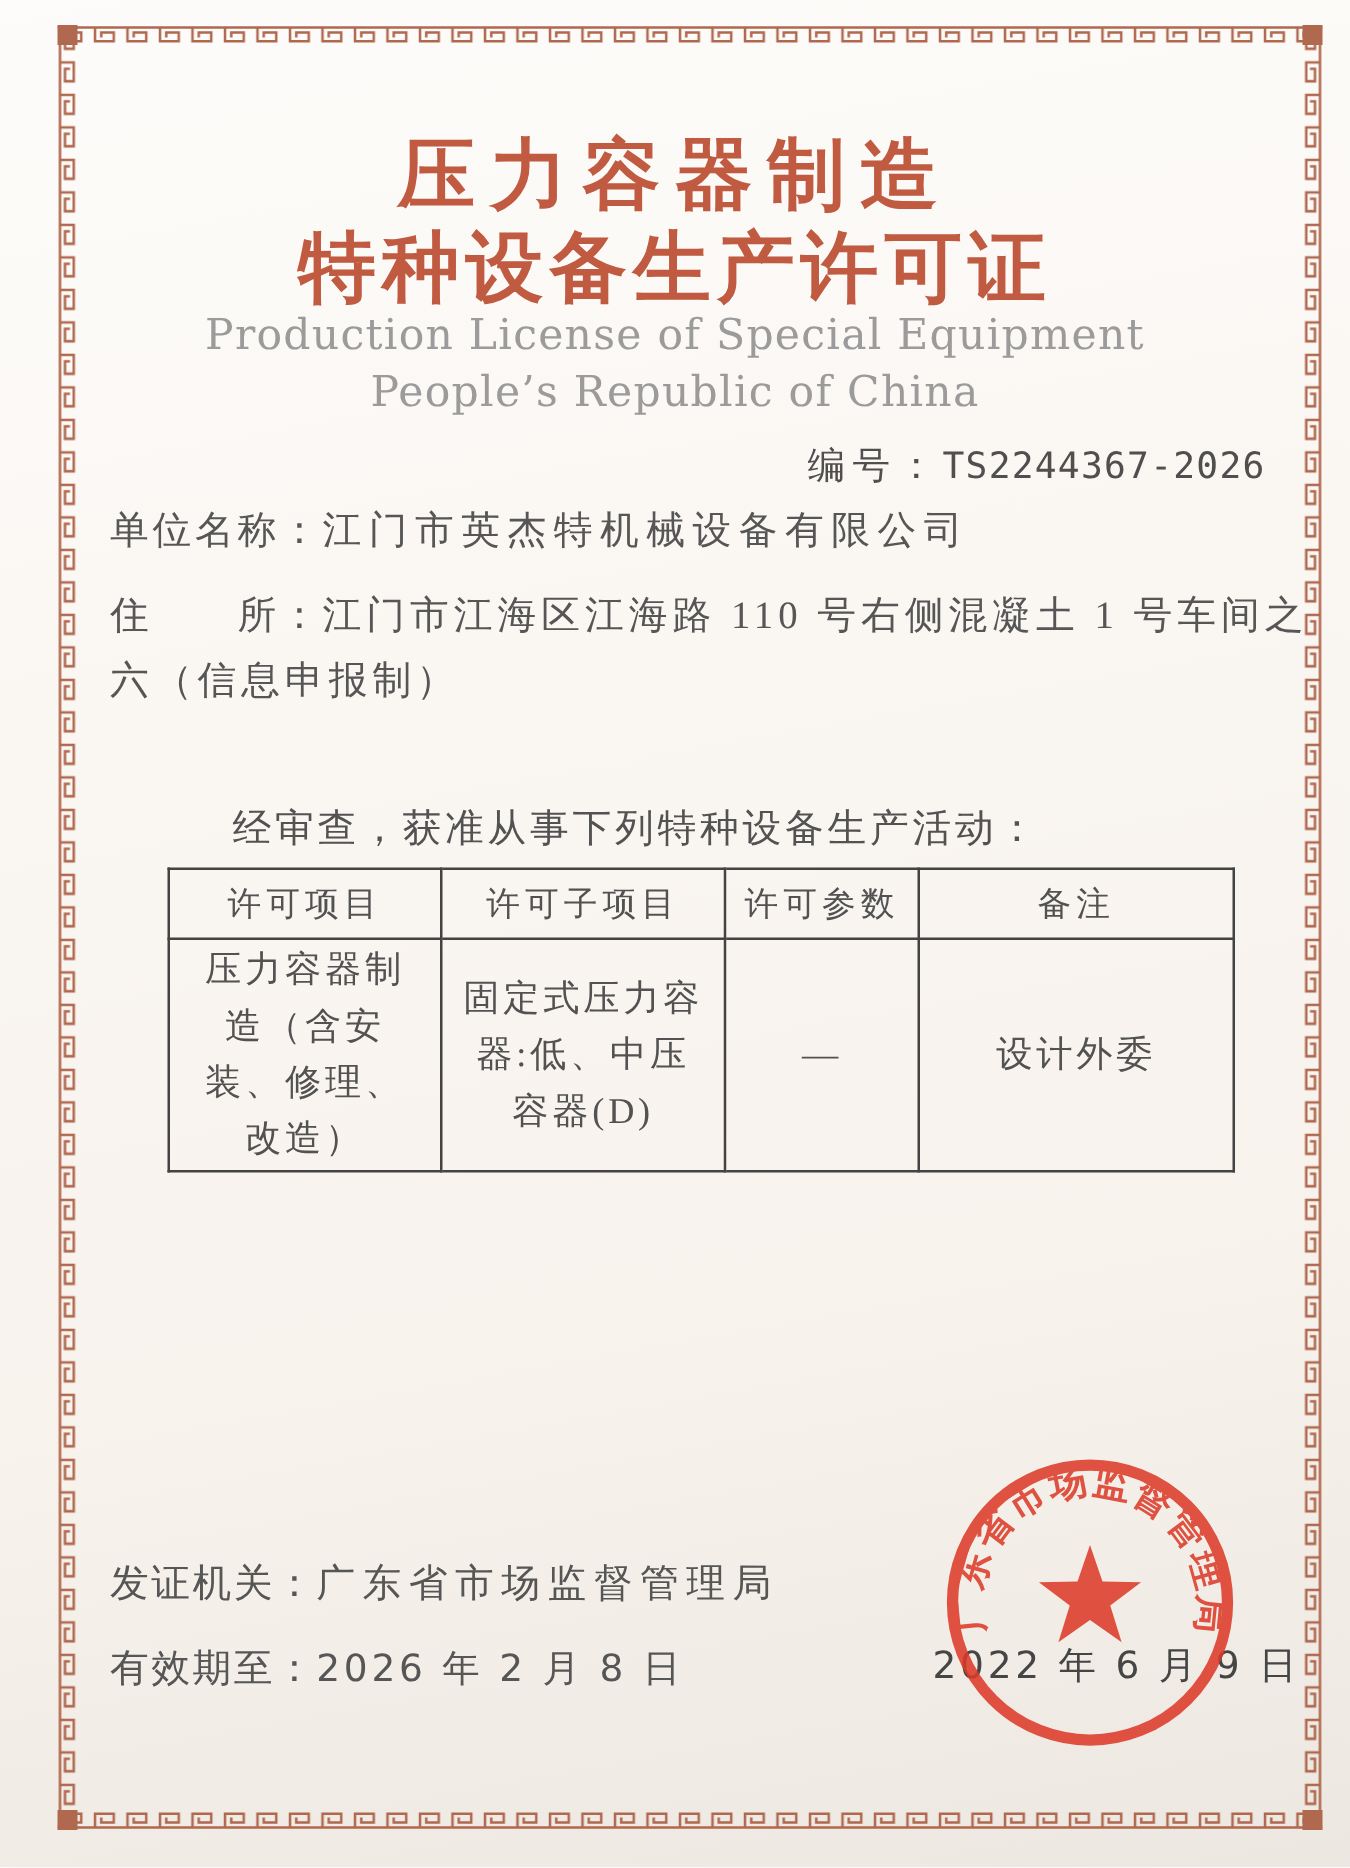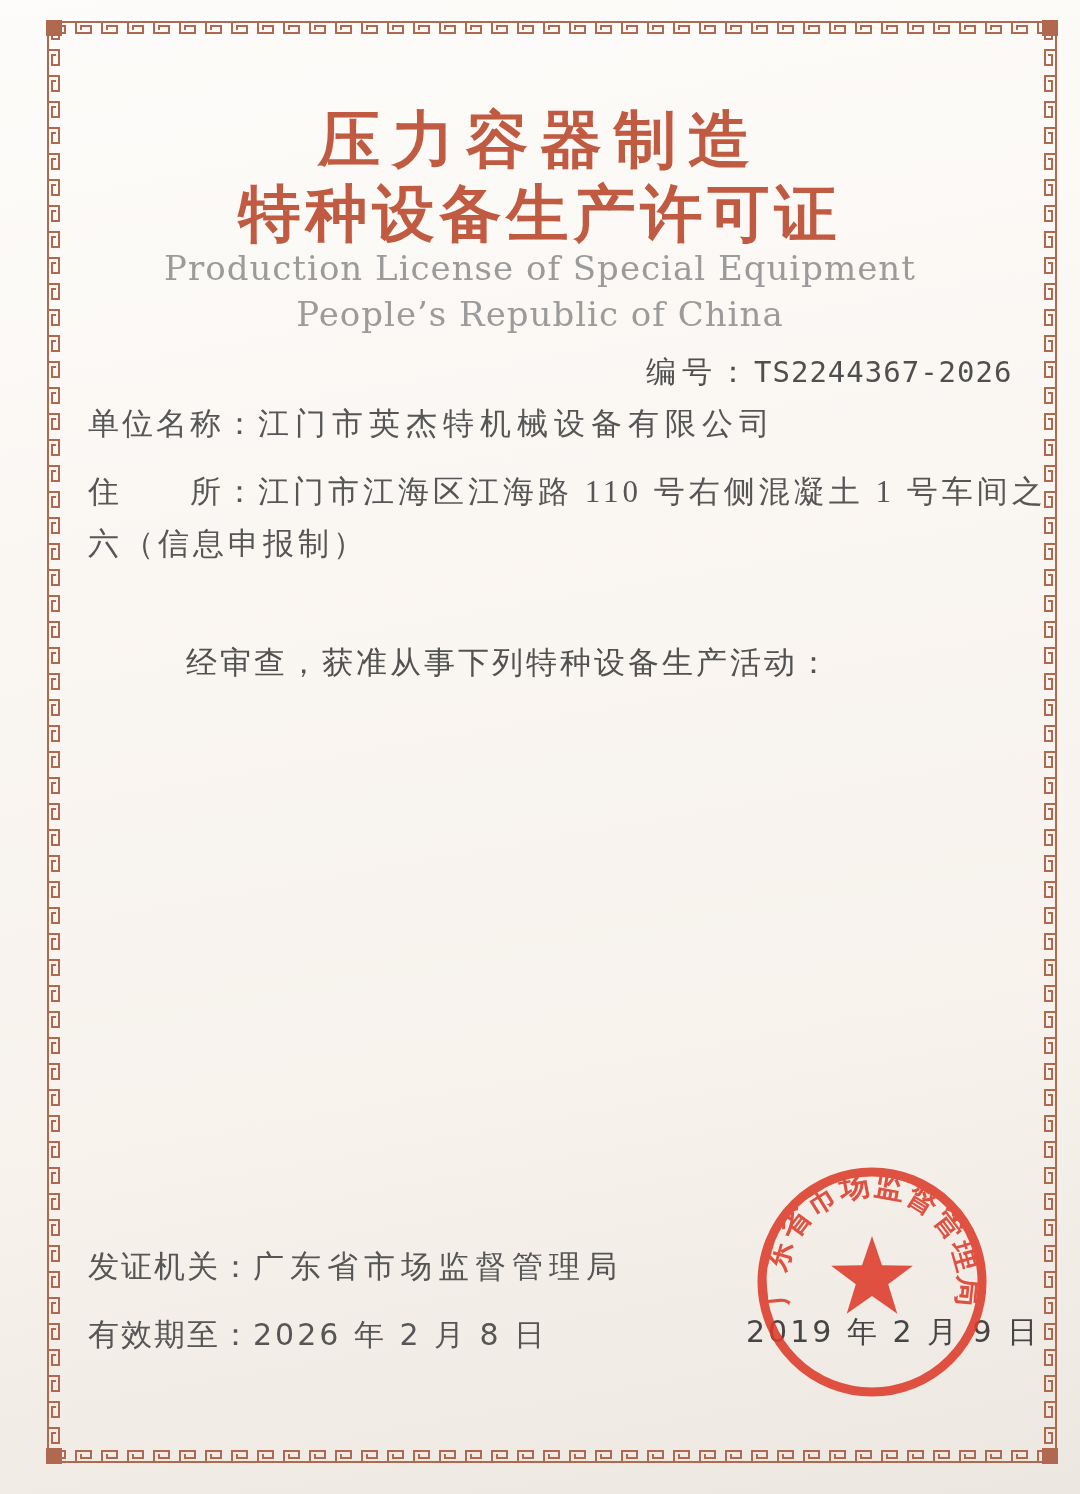--- a/index.html
+++ b/index.html
@@ -118,30 +118,54 @@
     <span class="label">单位名称：</span><span class="value" style="letter-spacing:6px;">江门市英杰特机械设备有限公司</span>
   </div>
 
   <div class="abs field" style="left:88px;top:466px;width:960px;">
     <span class="label">住　　所：</span><span class="value">江门市江海区江海路 110 号右侧混凝土 1 号车间之六（信息申报制）</span>
   </div>
 
 
   <div class="abs note-line" style="left:186px;top:642px;text-align:center;">经审查，获准从事下列特种设备生产活动：</div>
 
+  <table class="license abs" style="left:134px;top:694px;">
+    <colgroup>
+      <col style="width:218px;">
+        <col style="width:227px;">
+        <col style="width:155px;">
+        <col style="width:252px;">
+    </colgroup>
+    <thead>
+      <tr>
+        <th>许可项目</th>
+        <th>许可子项目</th>
+        <th>许可参数</th>
+        <th>备注</th>
+      </tr>
+    </thead>
+    <tbody>
+      <tr>
+        <td>压力容器制造（含安装、修理、改造）</td>
+        <td>固定式压力容器:低、中压容器(D)</td>
+        <td class="dash-cell">—</td>
+        <td>设计外委</td>
+      </tr>
+    </tbody>
+  </table>
 
   <div class="abs footer-line" style="left:88px;top:1246px;">
     <span>发证机关：</span><span class="value" style="letter-spacing:6px;">广东省市场监督管理局</span>
   </div>
 
   <div class="abs footer-line" style="left:88px;top:1314px;">
     <span>有效期至：</span><span class="value" style="font-family:'DejaVu Sans',sans-serif;font-size:30px;">2026 年 2 月 8 日</span>
   </div>
 
-  <div class="abs issue-date" style="left:746px;top:1312px;font-family:'DejaVu Sans',sans-serif;font-size:30px;">2019 年 2 月 9 日</div>
+  <div class="abs issue-date" style="left:746px;top:1312px;font-family:'DejaVu Sans',sans-serif;font-size:30px;">2022 年 6 月 9 日</div>
 
   <svg class="abs seal-svg" style="left:748px;top:1158px;" width="248" height="248" viewBox="0 0 248 248">
     <defs>
       <path id="sealArc" d="M41.3,150.9 A87,87 0 1 1 206.7,150.9" fill="none"></path>
     </defs>
     <circle cx="124" cy="124" r="110" fill="none" stroke="#dd3a28" stroke-width="9"></circle>
     <polygon fill="#dd3a28" points="124,78 134,107.2 164.9,107.7 140.2,126.3 149.3,155.8 124,138 98.7,155.8 107.8,126.3 83.1,107.7 114,107.2"></polygon>
     <text font-family="DejaVu Sans, sans-serif" font-size="30" font-weight="bold" fill="#dd3a28">
       <textPath href="#sealArc" startOffset="50%" text-anchor="middle" textLength="320" lengthAdjust="spacing">广东省市场监督管理局</textPath>
     </text>

